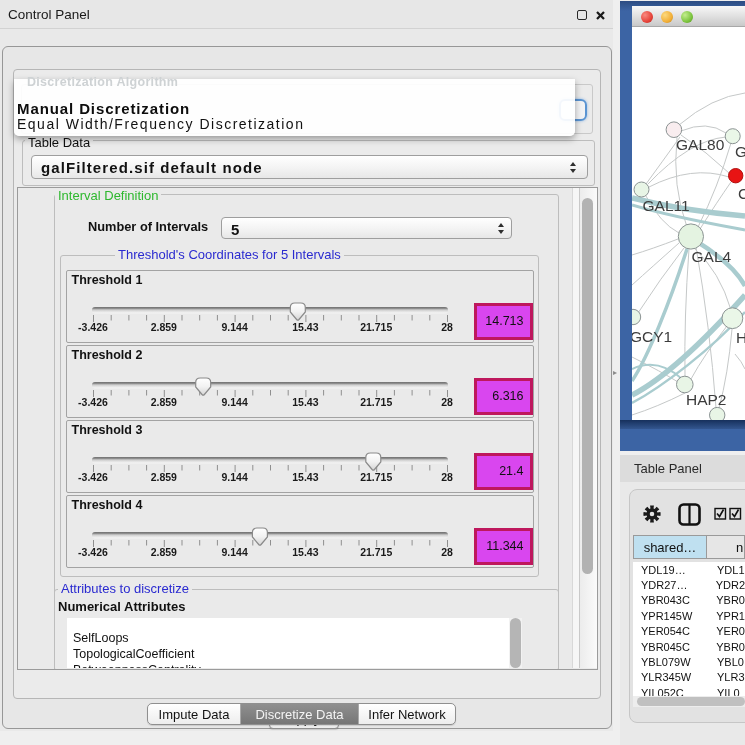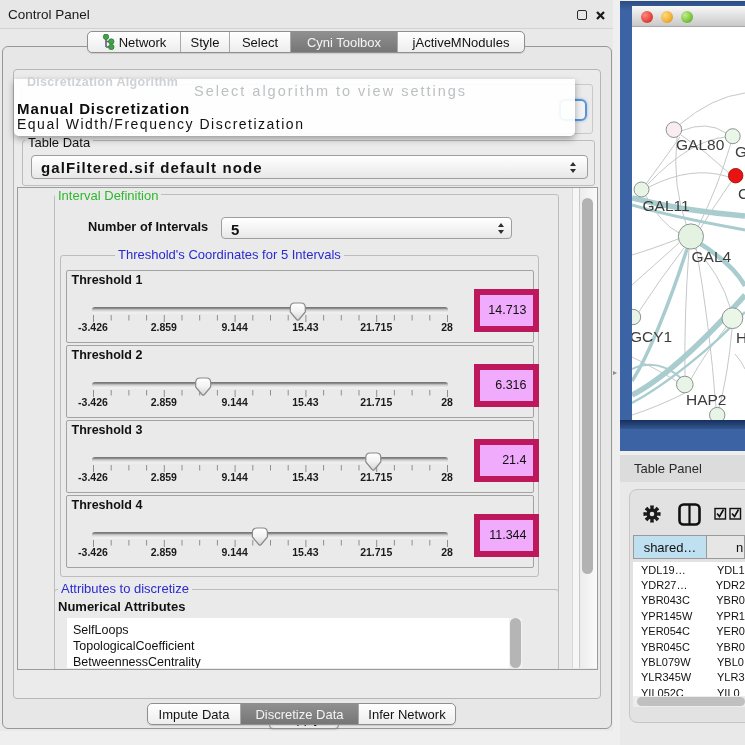--- a/index.html
+++ b/index.html
@@ -27,21 +27,21 @@
 
 .combo{position:absolute;border:1px solid #9e9e9e;border-radius:4px;background:linear-gradient(#ffffff,#f3f3f3 55%,#e7e7e7);box-sizing:border-box;}
 .combo .ct{position:absolute;left:9px;top:3px;font-size:15px;letter-spacing:1.1px;color:#111;font-weight:bold;}
 .arr{position:absolute;width:8px;}
 .arr:before,.arr:after{content:"";position:absolute;left:0;border-left:3.8px solid transparent;border-right:3.8px solid transparent;}
 .arr:before{top:0;border-bottom:4.6px solid #2e2e2e;}
 .arr:after{top:6.6px;border-top:4.6px solid #2e2e2e;}
 
 .tbox{position:absolute;left:47.5px;width:466px;height:71px;border:1px solid #a3a3a3;border-radius:2px;}
 .tbox b{position:absolute;left:5px;top:2px;font-size:12.5px;color:#111;}
-.vfield{position:absolute;left:407px;top:18px;width:47px;height:31px;background:#f0abfc;border:6px solid #be185d;font-size:12.5px;text-align:right;line-height:31px;padding-right:6px;color:#111;}
+.vfield{position:absolute;left:407px;top:32px;width:47px;height:31px;background:#d946ef;border:3px solid #be185d;font-size:12.5px;text-align:right;line-height:31px;padding-right:6px;color:#111;}
 .ticklbl{position:absolute;top:50px;font-size:10.5px;font-weight:bold;color:#1a1a1a;transform:translateX(-50%);}
 
 #numlist{left:49px;top:430px;width:455px;height:50px;background:#fff;overflow:hidden;}
 #numlist div{font-size:12.5px;color:#111;margin:0 0 0 6px;line-height:16px;}
 
 #applybtn{left:268px;top:671px;width:68px;height:19px;border:1px solid #8d8d8d;border-radius:4px;background:linear-gradient(#ffffff,#ececec);font-size:13px;text-align:center;line-height:19px;color:#111;box-shadow:0 1px 1px rgba(0,0,0,0.15);margin-top:36px;}
 
 #overlay{left:14px;top:79px;width:561px;height:57px;background:rgba(255,255,255,0.93);box-shadow:0 3px 7px rgba(0,0,0,0.35);border-radius:0 0 5px 5px;z-index:50;}
 #overlay .hint{position:absolute;left:180px;top:4px;font-size:14.5px;letter-spacing:2px;color:#bcc0c2;}
 #overlay .mi1{position:absolute;left:3px;top:21px;font-size:15px;font-weight:bold;letter-spacing:0.9px;color:#0d0d0d;}
@@ -179,63 +179,46 @@
         <span class="ticklbl" style="left:168.1px;">9.144</span>
         <span class="ticklbl" style="left:238.9px;">15.43</span>
         <span class="ticklbl" style="left:309.7px;">21.715</span>
         <span class="ticklbl" style="left:380.5px;">28</span>
         <div class="vfield">11.344</div>
       </div>
 
       <div class="group" style="left:36px;top:401px;width:503px;height:80px;border-color:#bdbdbd;"></div>
       <div class="gtitle" style="left:40px;top:393px;background:#eaeaea;color:#2a2ad0;">Attributes to discretize</div>
       <div class="lbl" style="left:40px;top:411px;font-size:13px;font-weight:bold;color:#111;">Numerical Attributes</div>
-      <div id="numlist" class="abs" style="padding-top:4px;box-sizing:border-box;">
+      <div id="numlist" class="abs" style="padding-top:12px;box-sizing:border-box;">
         <div>SelfLoops</div>
         <div>TopologicalCoefficient</div>
         <div>BetweennessCentrality</div>
       </div>
 
       <div class="abs" style="left:491px;top:430px;width:13px;height:50px;background:#f2f2f2;"></div>
       <div class="abs" style="left:492px;top:430px;width:11px;height:50px;background:#b5b5b5;border-radius:6px;"></div>
 
       <div class="abs" style="left:554px;top:0;width:7px;height:480px;background:#f6f6f6;border-left:1px solid #d8d8d8;"></div>
 
       <div class="abs" style="left:561px;top:0px;width:17px;height:480px;background:linear-gradient(to right,#ececec,#fafafa);border-left:1px solid #c9c9c9;"></div>
       <div class="abs" style="left:564px;top:10px;width:11px;height:376px;background:#b2b2b2;border-radius:6px;"></div>
     </div>
 
     <div id="applybtn" class="abs" style="left:255px;top:602px;">Apply</div>
   </div>
 
-  <div class="seg" style="left:87px;top:31px;">
-    <div class="s" style="width:93px;">
-      <svg width="13" height="16" viewBox="0 0 13 16" style="margin-right:4px;">
-        <line x1="4" y1="3" x2="4" y2="13" stroke="#5a6374" stroke-width="1.6"></line>
-        <line x1="4" y1="7.5" x2="9" y2="7.5" stroke="#5a6374" stroke-width="1.6"></line>
-        <line x1="4" y1="13" x2="9" y2="13" stroke="#5a6374" stroke-width="1.6"></line>
-        <circle cx="4" cy="2.8" r="2.7" fill="#45a04b" stroke="#2e7d36" stroke-width="0.8"></circle>
-        <circle cx="9.3" cy="7.5" r="2.7" fill="#45a04b" stroke="#2e7d36" stroke-width="0.8"></circle>
-        <circle cx="9.3" cy="13" r="2.7" fill="#45a04b" stroke="#2e7d36" stroke-width="0.8"></circle>
-      </svg>
-      Network</div>
-    <div class="s" style="width:49px;">Style</div>
-    <div class="s" style="width:61px;">Select</div>
-    <div class="s sel" style="width:107px;">Cyni Toolbox</div>
-    <div class="s" style="width:126px;">jActiveMNodules</div>
-  </div>
 
   <div class="seg" style="left:147px;top:703px;">
     <div class="s" style="width:93px;">Impute Data</div>
     <div class="s sel" style="width:118px;">Discretize Data</div>
     <div class="s" style="width:96px;">Infer Network</div>
   </div>
 
   <div id="overlay" class="abs">
-    <span class="hint">Select algorithm to view settings</span>
     <span class="mi1">Manual Discretization</span>
     <span class="mi2">Equal Width/Frequency Discretization</span>
   </div>
 </div>
 
 <div class="lbl" style="left:613px;top:368px;font-size:8px;color:#8a8a8a;">▸</div>
 
 <div id="netwin" class="abs"></div>
 <div class="abs" style="left:620px;top:420px;width:125px;height:9px;background:linear-gradient(#16305c,#33568f);"></div>
 <div id="nettitle" class="abs">

